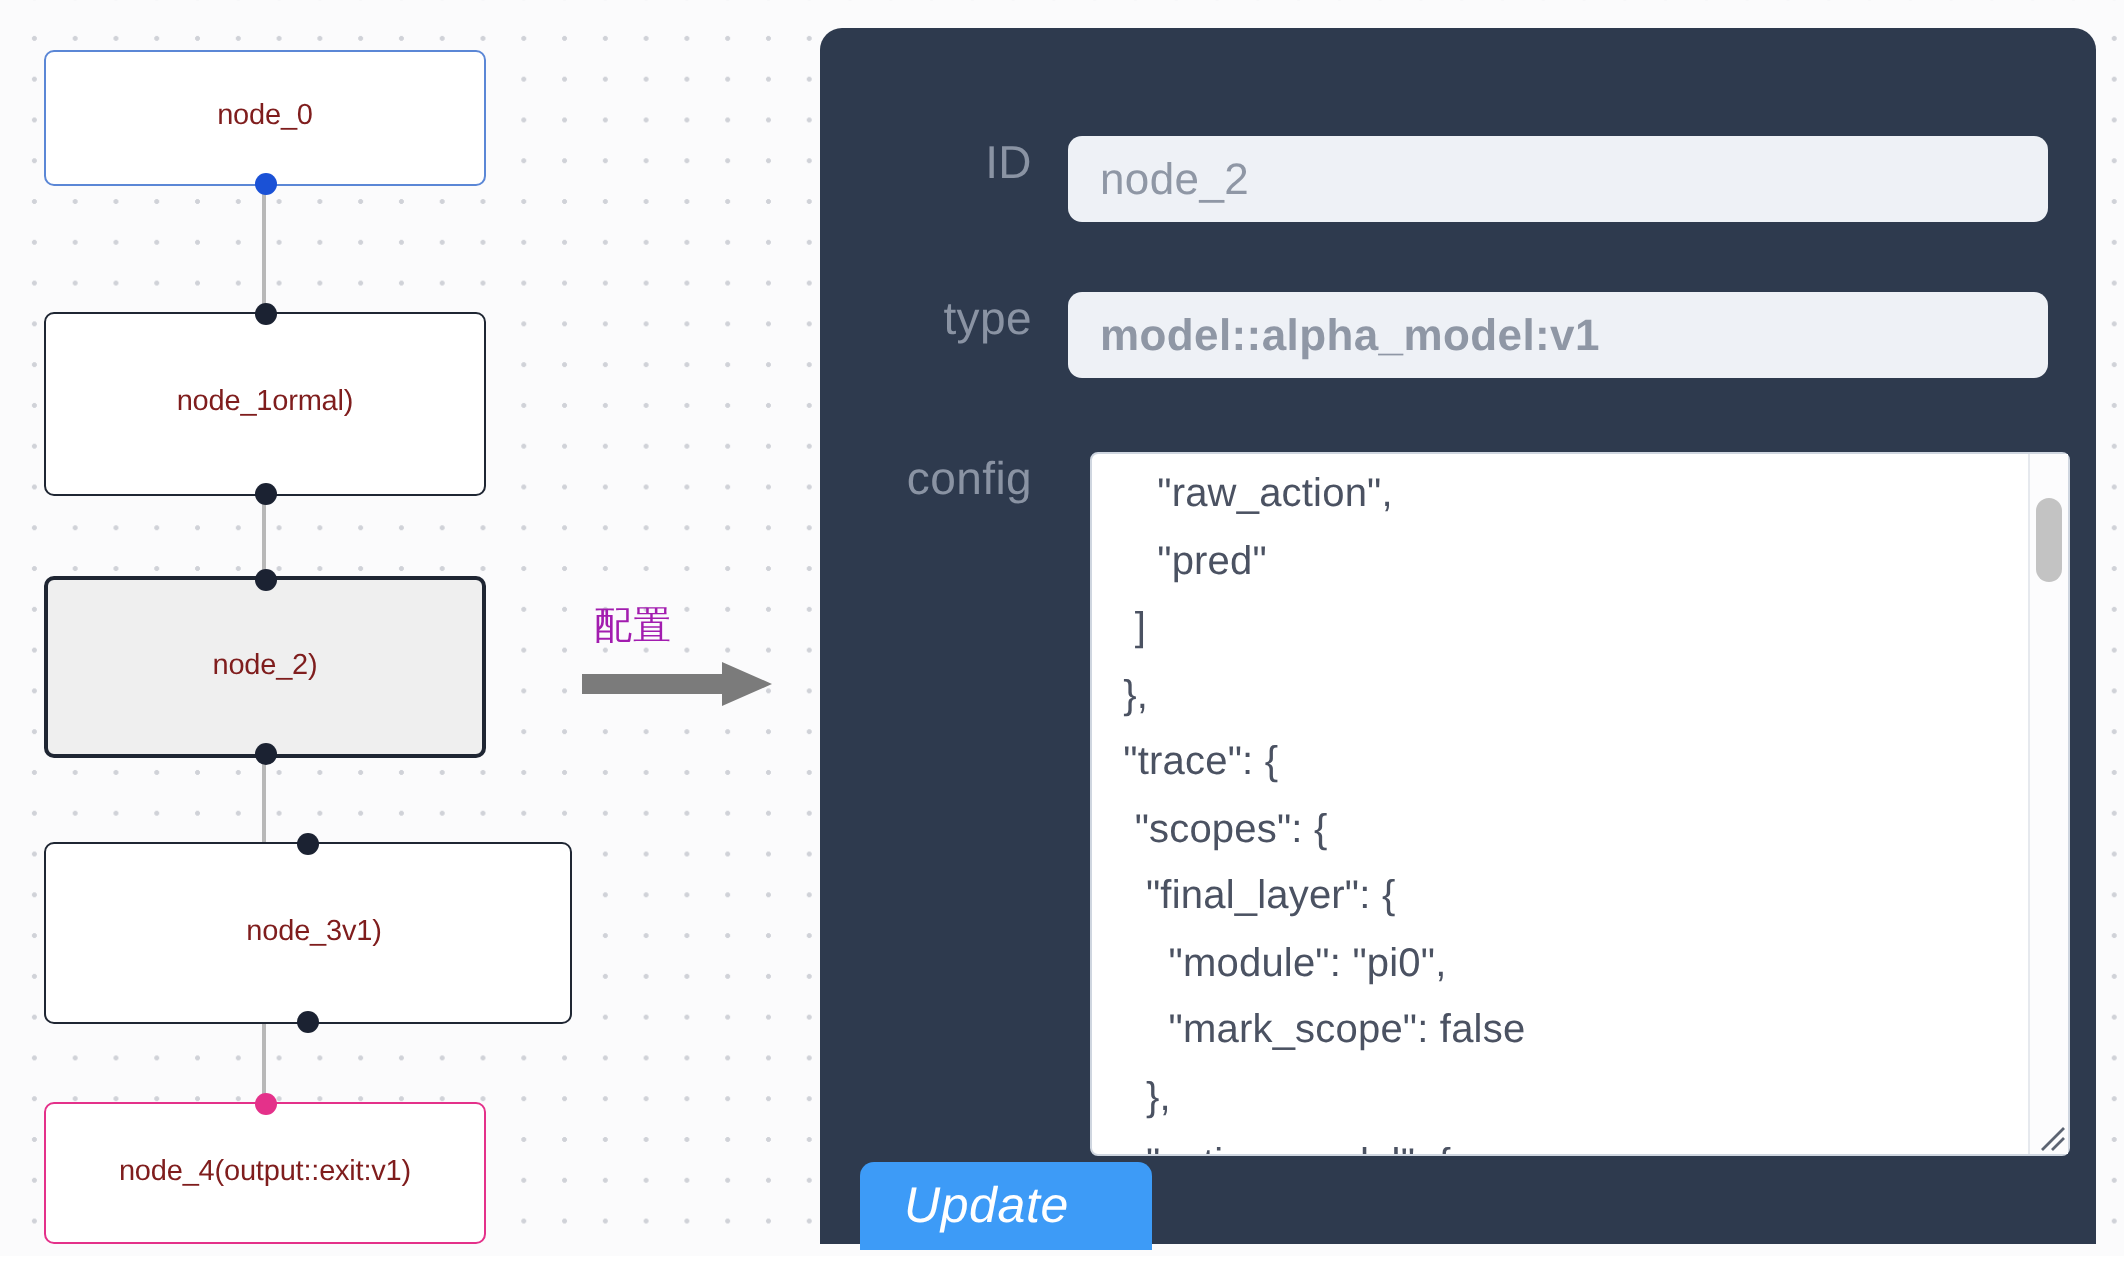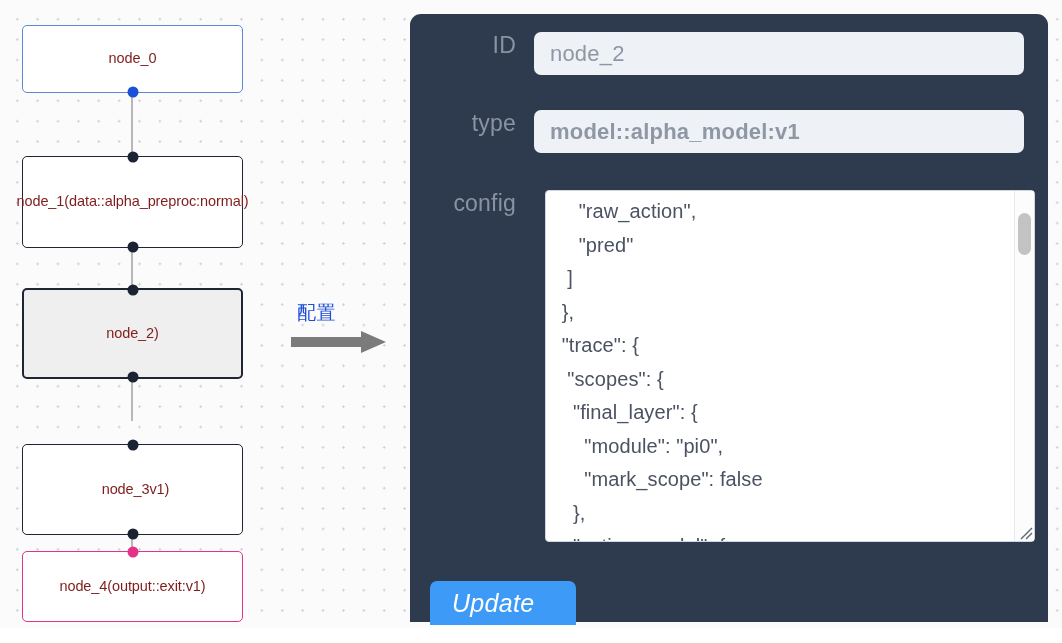--- a/index.html
+++ b/index.html
@@ -76,21 +76,21 @@
     background: #b8b8b8;
     left: 132px;
     transform: translateX(-50%);
   }
 
   
   #flow-caption {
     position: absolute;
     left: 297px; top: 300px;
     font-size: 19px;
-    color: #1d4ed8;
+    color: #a21caf;
     font-family: "DejaVu Sans", sans-serif;
     letter-spacing: 0.5px;
   }
   #flow-arrow {
     position: absolute;
     left: 291px; top: 331px;
     width: 96px; height: 22px;
   }
 
   
@@ -100,20 +100,21 @@
     width: 638px; height: 608px;
     background: #2e3a4e;
     border-radius: 11px 11px 0 0;
     overflow: hidden;
   }
 
   .field-row {
     position: absolute;
     display: flex;
     align-items: flex-start;
+    margin-top: 36px;
   }
   .field-label {
     width: 104px;
     text-align: right;
     color: #8a93a3;
     font-size: 23px;
     line-height: 26px;
     padding-right: 18px;
     box-sizing: border-box;
     letter-spacing: 0.2px;
@@ -208,34 +209,33 @@
 <div class="edge" style="top:379px;height:42px;"></div>
 <div class="edge" style="top:512px;height:39px;"></div>
 
 <div class="node input-node" style="left:22px;top:25px;width:221px;height:68px;">
   <span class="nline">node_0</span>
   <span class="handle bottom blue"></span>
 </div>
 
 <div class="node" style="left:22px;top:156px;width:221px;height:92px;">
   <span class="nline">node_1</span>
-  <span class="nline">(data::alpha_preproc:n</span>
   <span class="nline">ormal)</span>
   <span class="handle top"></span>
   <span class="handle bottom"></span>
 </div>
 
 <div class="node selected" style="left:22px;top:288px;width:221px;height:91px;">
   <span class="nline">node_2</span>
   <span class="nline">)</span>
   <span class="handle top"></span>
   <span class="handle bottom"></span>
 </div>
 
-<div class="node" style="left:22px;top:444px;width:221px;height:91px;padding-left:12px;">
+<div class="node" style="left:22px;top:421px;width:264px;height:91px;padding-left:12px;">
   <span class="nline">node_3</span>
   <span class="nline">v1)</span>
   <span class="handle top"></span>
   <span class="handle bottom"></span>
 </div>
 
 <div class="node output-node" style="left:22px;top:551px;width:221px;height:71px;">
   <span class="nline">node_4</span>
   <span class="nline">(output::exit:v1)</span>
   <span class="handle top pink"></span>

